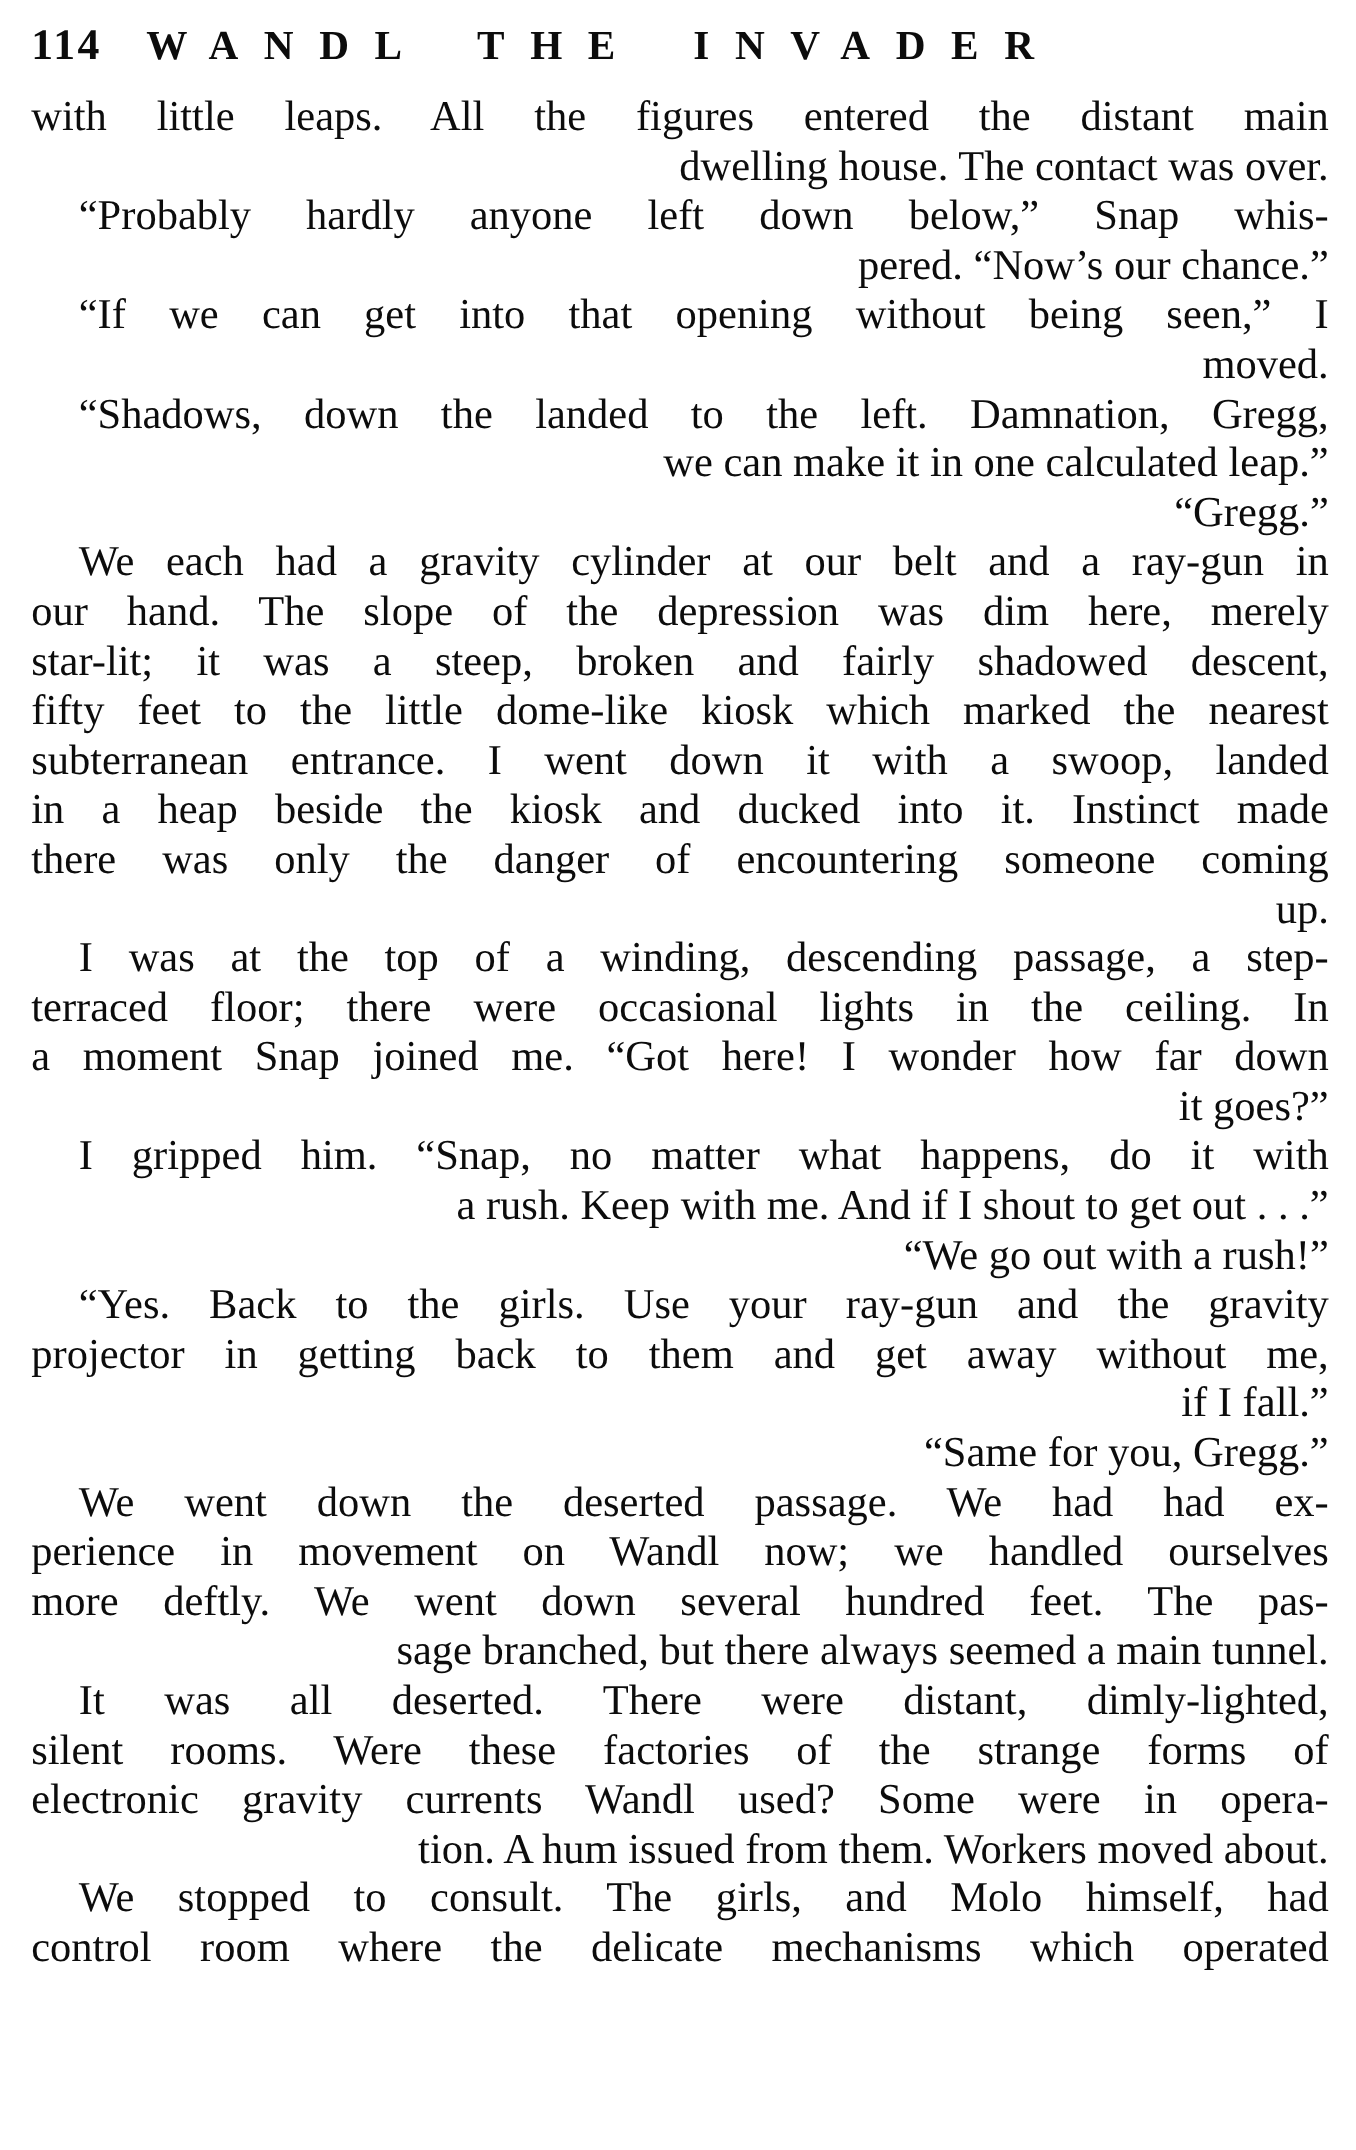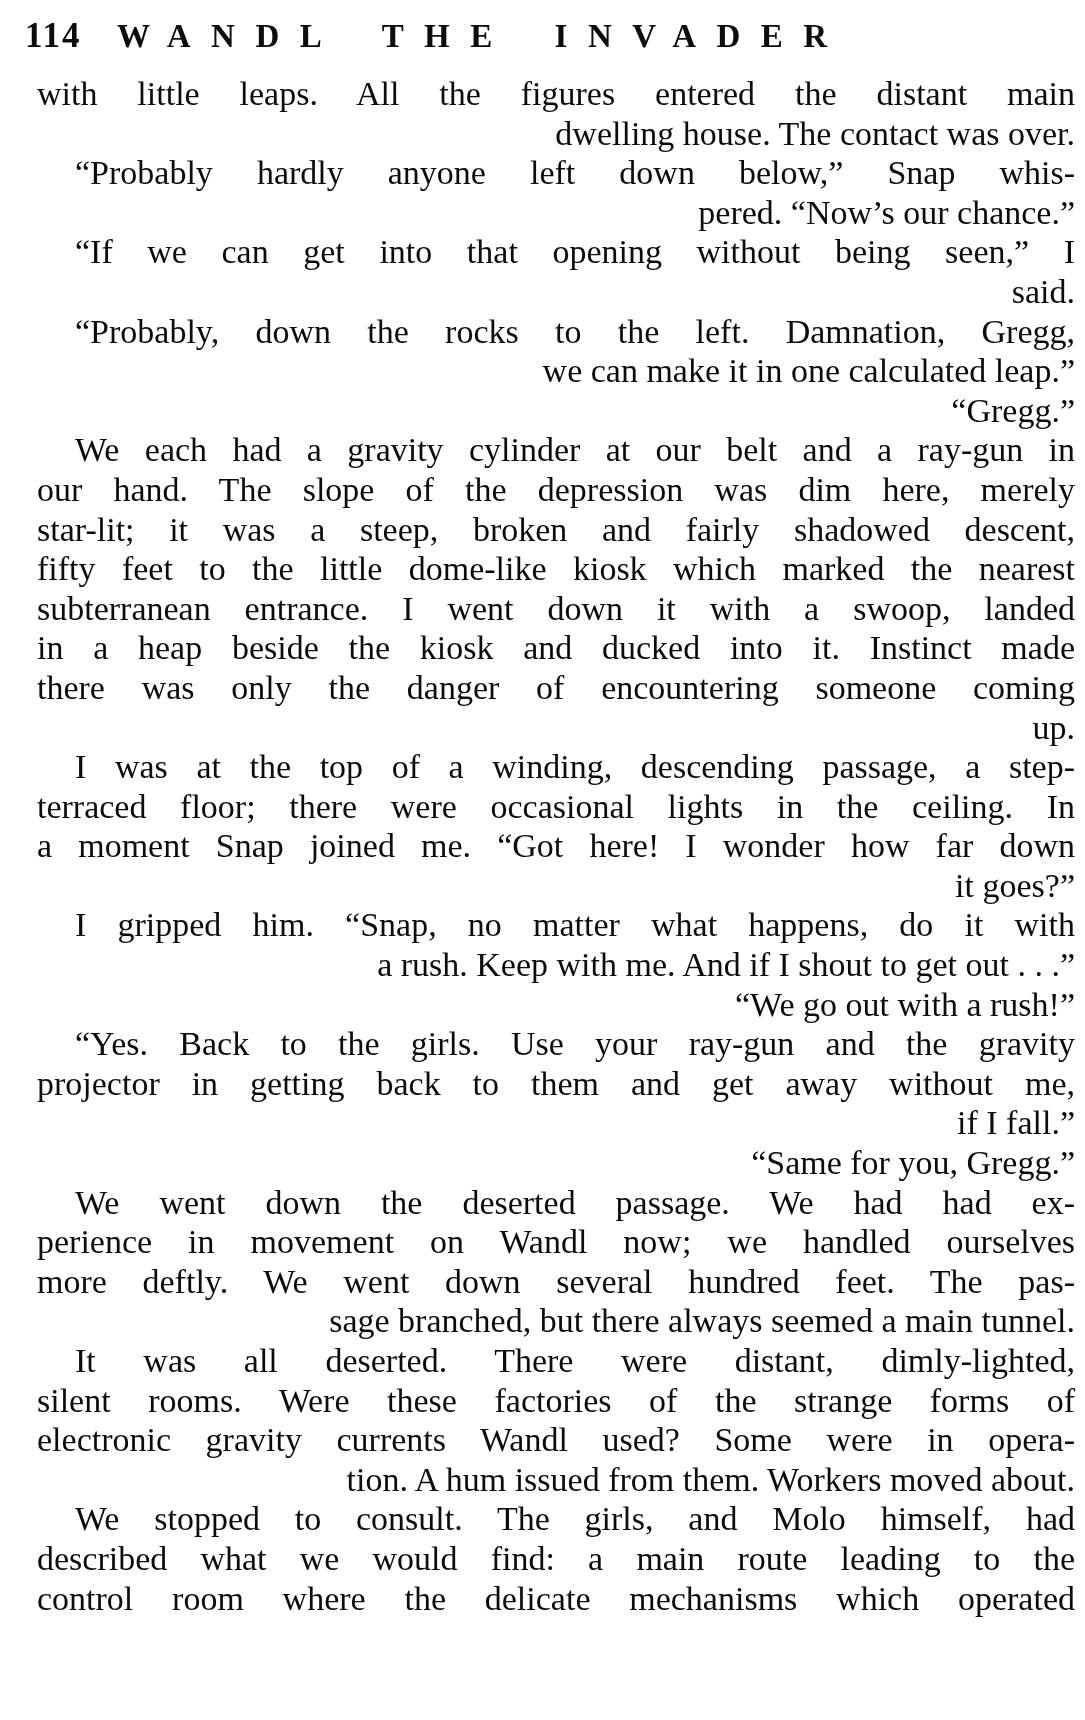--- a/index.html
+++ b/index.html
@@ -31,21 +31,20 @@
       flex: 0 0 92px;
     }
     .title {
       font-size: 33px;
       font-weight: 700;
       letter-spacing: 0.62em;
       word-spacing: 0.40em;
     }
     .text-block {
       width: 1038px;
-      margin-left: 12px;
     }
     .line {
       font-size: 34px;
       line-height: 39.6px;
       height: 39.6px;
       overflow: visible;
       text-align: right;
     }
     .line.j {
       text-align: justify;
@@ -63,22 +62,22 @@
   <div class="header">
     <span class="pagenum">114</span>
     <span class="title">WANDL THE INVADER</span>
   </div>
   <div class="text-block">
       <div class="line j">with little leaps. All the figures entered the distant main</div>
       <div class="line">dwelling house. The contact was over.</div>
       <div class="line indent j">“Probably hardly anyone left down below,” Snap whis-</div>
       <div class="line">pered. “Now’s our chance.”</div>
       <div class="line indent j">“If we can get into that opening without being seen,” I</div>
-      <div class="line">said.</div>
-      <div class="line indent j">“Probably, down the rocks to the left. Damnation, Gregg,</div>
+      <div class="line">moved.</div>
+      <div class="line indent j">“Shadows, down the landed to the left. Damnation, Gregg,</div>
       <div class="line">we can make it in one calculated leap.”</div>
       <div class="line indent">“Gregg.”</div>
       <div class="line indent j">We each had a gravity cylinder at our belt and a ray-gun in</div>
       <div class="line j">our hand. The slope of the depression was dim here, merely</div>
       <div class="line j">star-lit; it was a steep, broken and fairly shadowed descent,</div>
       <div class="line j">fifty feet to the little dome-like kiosk which marked the nearest</div>
       <div class="line j">subterranean entrance. I went down it with a swoop, landed</div>
       <div class="line j">in a heap beside the kiosk and ducked into it. Instinct made</div>
       <div class="line j">there was only the danger of encountering someone coming</div>
       <div class="line">up.</div>
@@ -95,16 +94,15 @@
       <div class="line indent">“Same for you, Gregg.”</div>
       <div class="line indent j">We went down the deserted passage. We had had ex-</div>
       <div class="line j">perience in movement on Wandl now; we handled ourselves</div>
       <div class="line j">more deftly. We went down several hundred feet. The pas-</div>
       <div class="line">sage branched, but there always seemed a main tunnel.</div>
       <div class="line indent j">It was all deserted. There were distant, dimly-lighted,</div>
       <div class="line j">silent rooms. Were these factories of the strange forms of</div>
       <div class="line j">electronic gravity currents Wandl used? Some were in opera-</div>
       <div class="line">tion. A hum issued from them. Workers moved about.</div>
       <div class="line indent j">We stopped to consult. The girls, and Molo himself, had</div>
-      <div class="line j">described what we would find: a main route leading to the</div>
       <div class="line j">control room where the delicate mechanisms which operated</div>
     </div>
 </div>
 
 </body></html>

